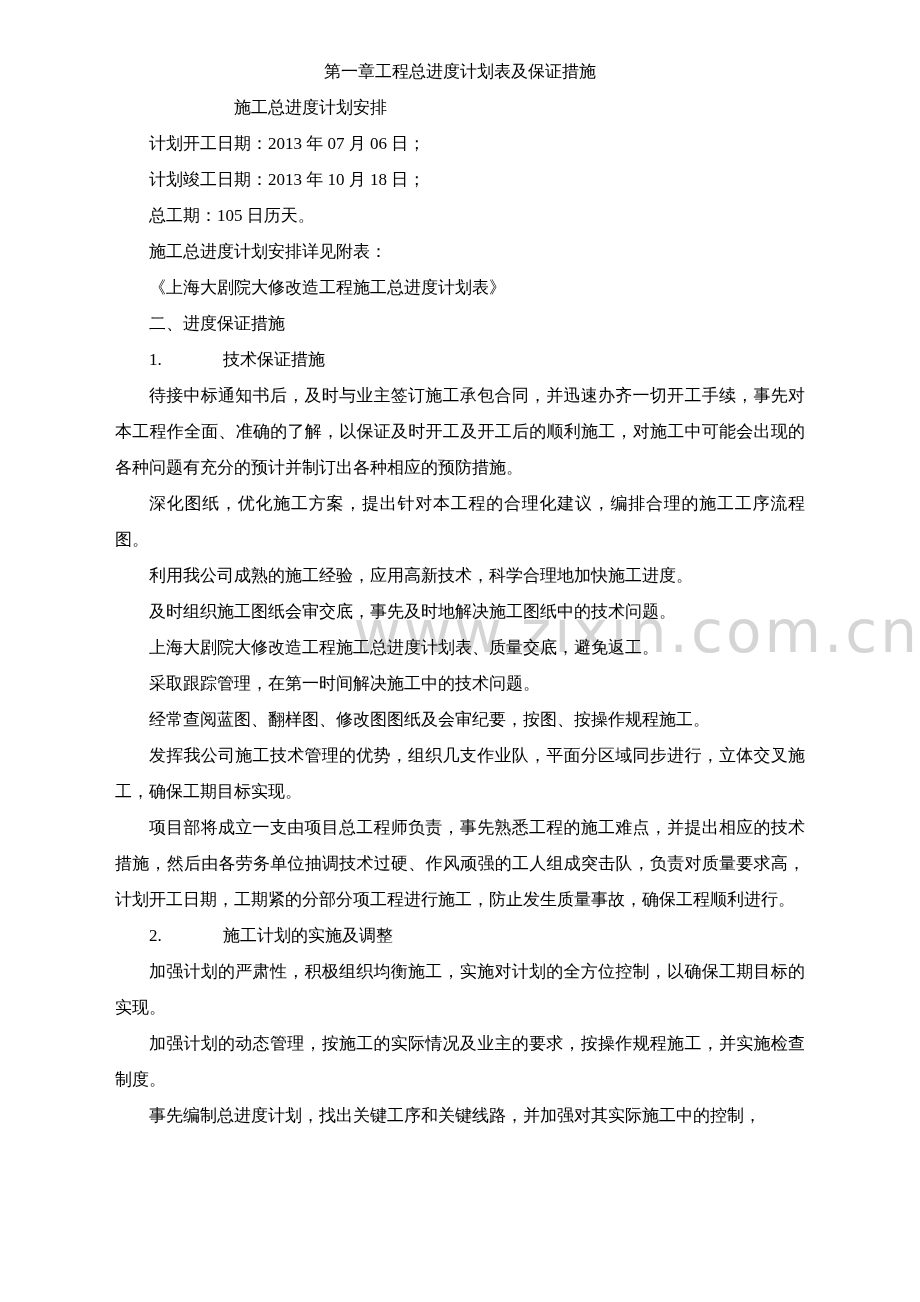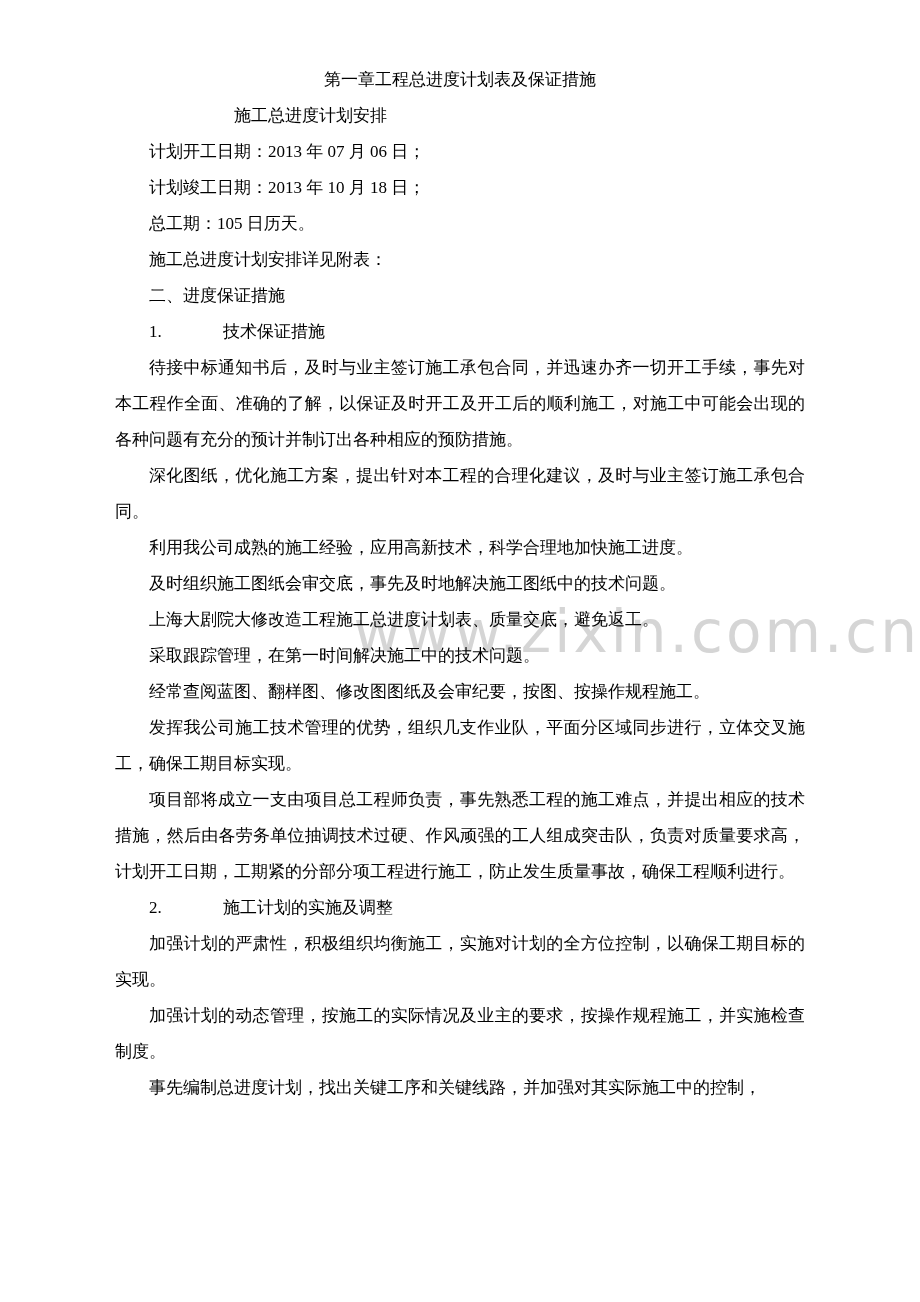--- a/index.html
+++ b/index.html
@@ -8,21 +8,21 @@
     width: 920px;
     height: 1302px;
     background: #ffffff;
     overflow: hidden;
     font-family: "Liberation Serif", "DejaVu Serif", serif;
     color: #000000;
   }
   .content {
     position: absolute;
     left: 115px;
-    top: 62px;
+    top: 54px;
     width: 690px;
     z-index: 1;
   }
   .content p {
     margin: 0;
     font-size: 17px;
     line-height: 36px;
     text-align: justify;
     word-break: break-all;
   }
@@ -64,24 +64,25 @@
 
 <div class="page">
   <div class="watermark">www.zixin.com.cn</div>
   <div class="content">
       <p class="p-title">第一章工程总进度计划表及保证措施</p>
       <p class="p-subtitle">施工总进度计划安排</p>
       <p class="p-para">计划开工日期：2013 年 07 月 06 日；</p>
       <p class="p-para">计划竣工日期：2013 年 10 月 18 日；</p>
       <p class="p-para">总工期：105 日历天。</p>
       <p class="p-para">施工总进度计划安排详见附表：</p>
+      <p class="p-para">《上海大剧院大修改造工程施工总进度计划表》</p>
       <p class="p-para">二、进度保证措施</p>
       <p class="p-numbered"><span class="num">1.</span><span class="numlabel">技术保证措施</span></p>
       <p class="p-para">待接中标通知书后，及时与业主签订施工承包合同，并迅速办齐一切开工手续，事先对本工程作全面、准确的了解，以保证及时开工及开工后的顺利施工，对施工中可能会出现的各种问题有充分的预计并制订出各种相应的预防措施。</p>
-      <p class="p-para">深化图纸，优化施工方案，提出针对本工程的合理化建议，及时与业主签订施工承包合同。</p>
+      <p class="p-para">深化图纸，优化施工方案，提出针对本工程的合理化建议，编排合理的施工工序流程图。</p>
       <p class="p-para">利用我公司成熟的施工经验，应用高新技术，科学合理地加快施工进度。</p>
       <p class="p-para">及时组织施工图纸会审交底，事先及时地解决施工图纸中的技术问题。</p>
       <p class="p-para">上海大剧院大修改造工程施工总进度计划表、质量交底，避免返工。</p>
       <p class="p-para">采取跟踪管理，在第一时间解决施工中的技术问题。</p>
       <p class="p-para">经常查阅蓝图、翻样图、修改图图纸及会审纪要，按图、按操作规程施工。</p>
       <p class="p-para">发挥我公司施工技术管理的优势，组织几支作业队，平面分区域同步进行，立体交叉施工，确保工期目标实现。</p>
       <p class="p-para">项目部将成立一支由项目总工程师负责，事先熟悉工程的施工难点，并提出相应的技术措施，然后由各劳务单位抽调技术过硬、作风顽强的工人组成突击队，负责对质量要求高，计划开工日期，工期紧的分部分项工程进行施工，防止发生质量事故，确保工程顺利进行。</p>
       <p class="p-numbered"><span class="num">2.</span><span class="numlabel">施工计划的实施及调整</span></p>
       <p class="p-para">加强计划的严肃性，积极组织均衡施工，实施对计划的全方位控制，以确保工期目标的实现。</p>
       <p class="p-para">加强计划的动态管理，按施工的实际情况及业主的要求，按操作规程施工，并实施检查制度。</p>

